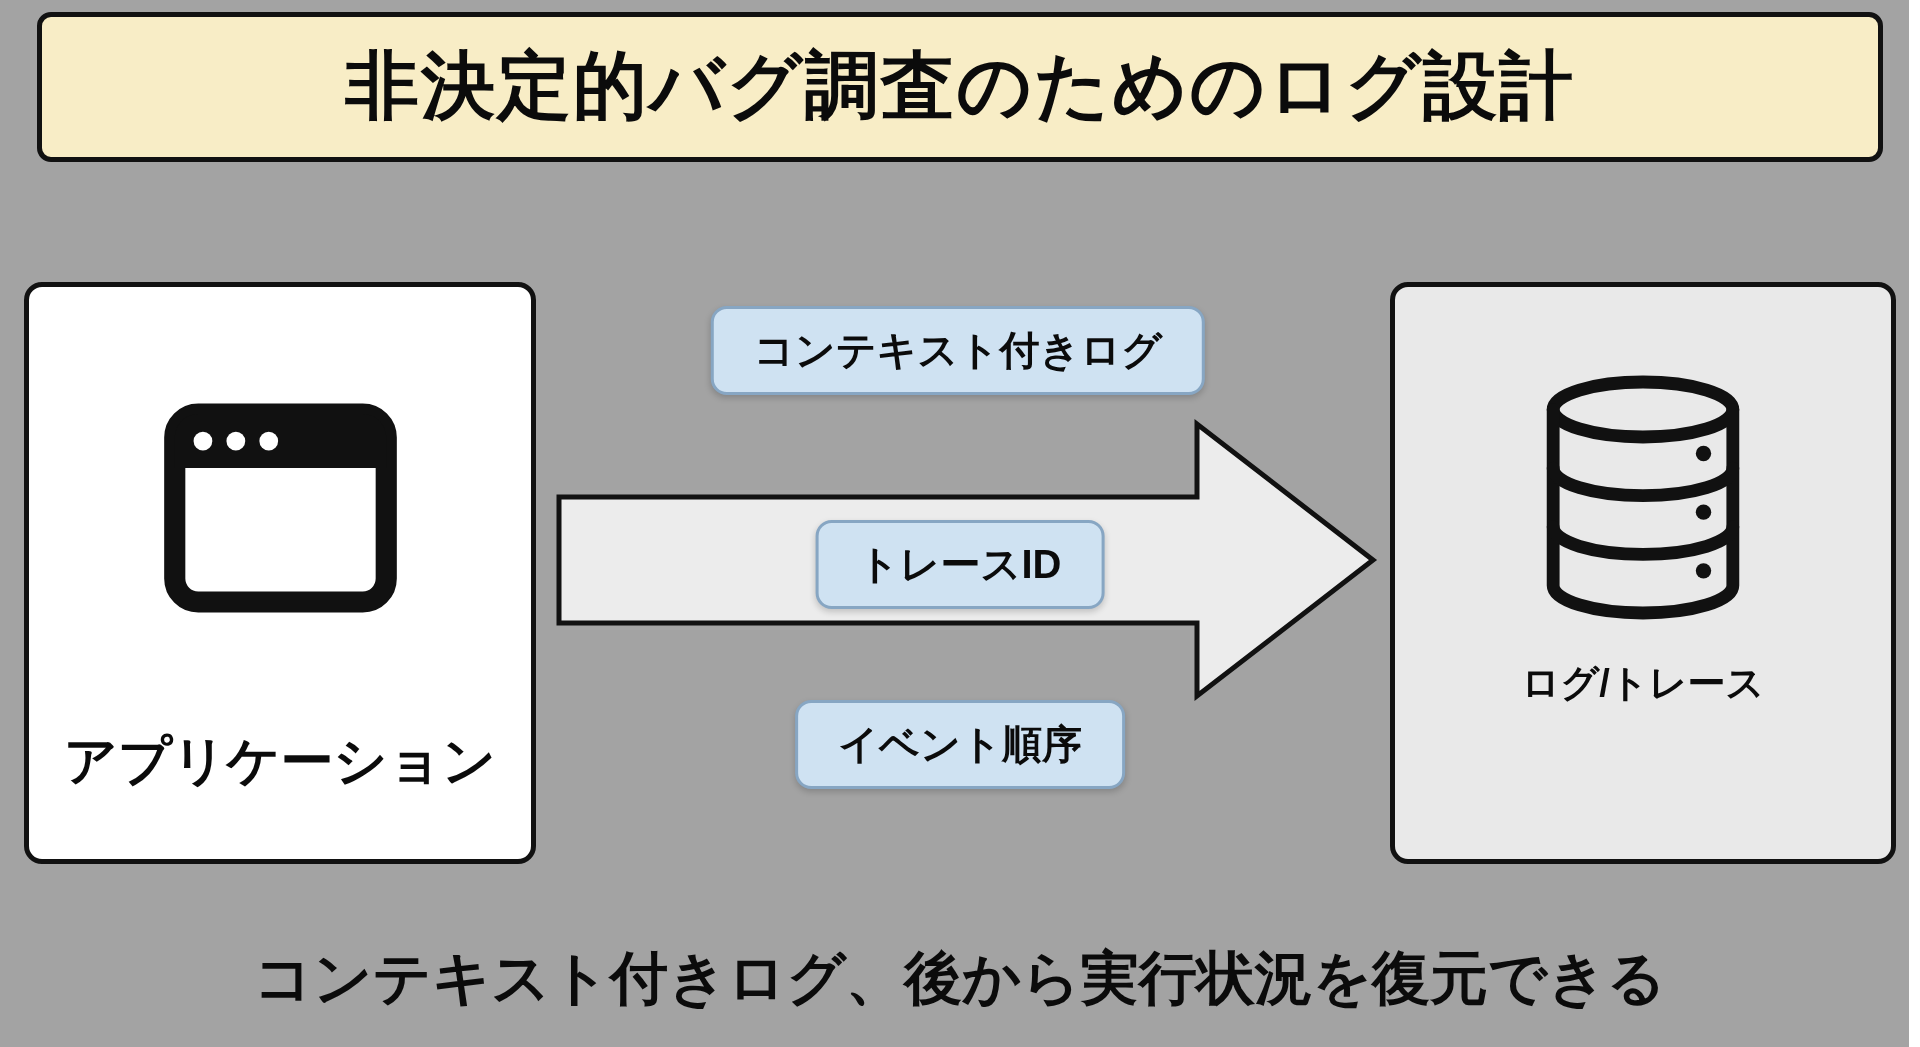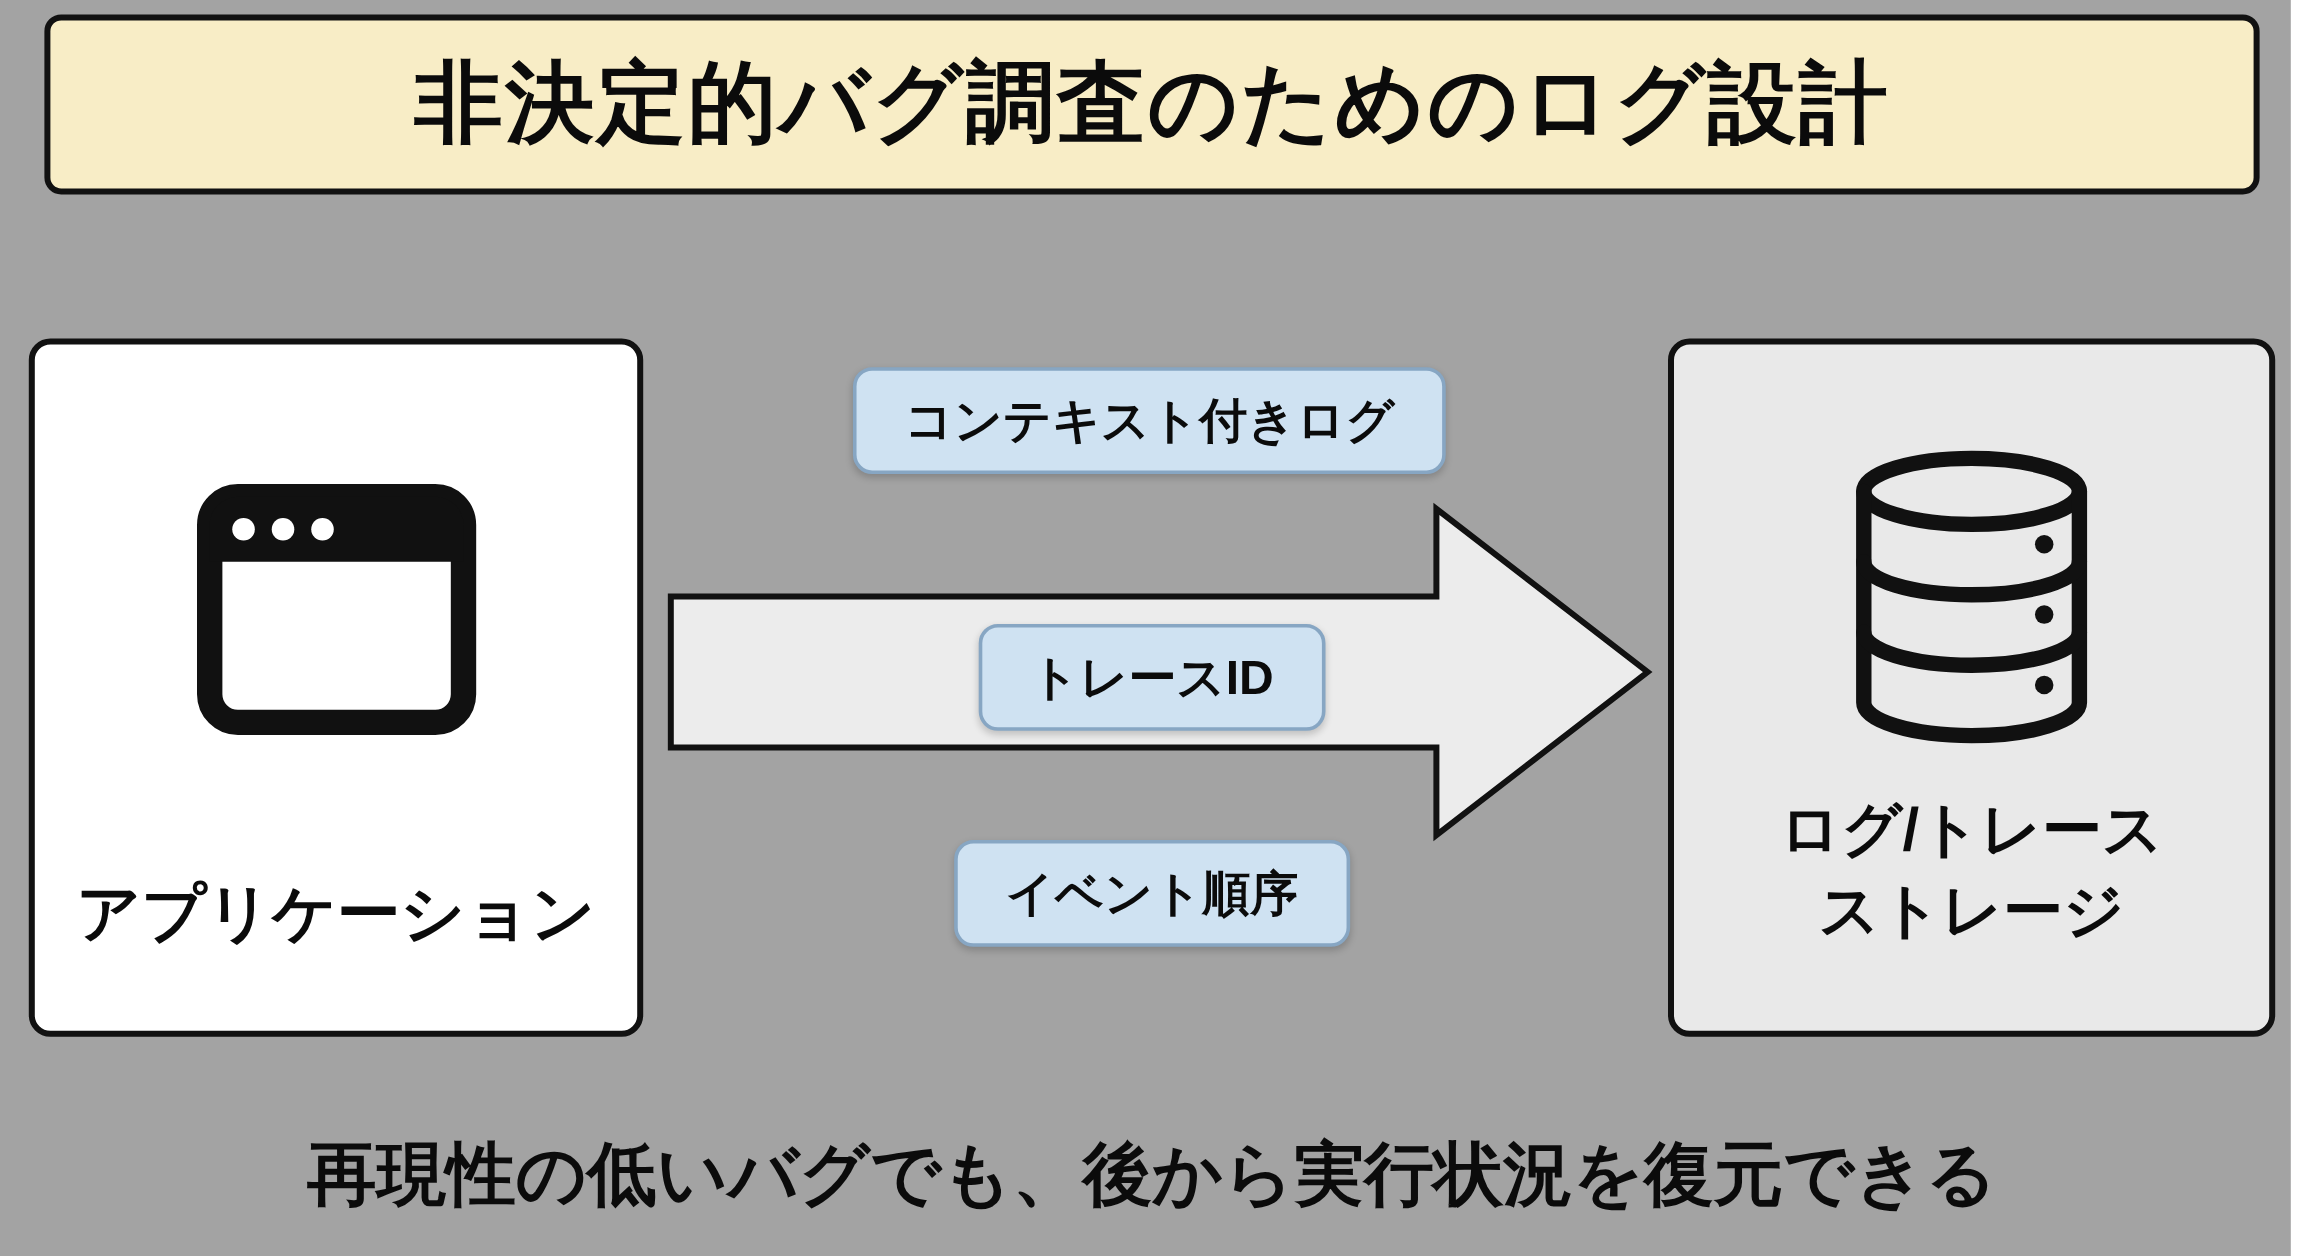--- a/index.html
+++ b/index.html
@@ -82,21 +82,21 @@
     flex-direction: column;
     align-items: center;
   }
   .storage-box .node-icon {
     margin-top: 78px;
     width: 220px;
     height: 265px;
   }
   .storage-box .node-label {
     margin-top: 28px;
-    font-size: 50px;
+    font-size: 38px;
     font-weight: 800;
     color: #0b0b0b;
     text-align: center;
     line-height: 1.35;
     white-space: nowrap;
   }
 
   
   .flow-arrow {
     position: absolute;
@@ -173,19 +173,18 @@
         <path d="M11 22 V 118 c0 8.3 21.9 15 49 15 s49 -6.7 49 -15 V 22"></path>
         <path d="M11 54 c0 8.3 21.9 15 49 15 s49 -6.7 49 -15"></path>
         <path d="M11 86 c0 8.3 21.9 15 49 15 s49 -6.7 49 -15"></path>
       </g>
       <circle cx="93" cy="46" r="4.2" fill="#111111"></circle>
       <circle cx="93" cy="78" r="4.2" fill="#111111"></circle>
       <circle cx="93" cy="110" r="4.2" fill="#111111"></circle>
     </svg>
     <div class="node-label">
       <div>ログ/トレース</div>
-      <div>ストレージ</div>
     </div>
   </div>
 
-  <div class="footer-text">再現性の低いバグでも、後から実行状況を復元できる</div>
+  <div class="footer-text">コンテキスト付きログ、後から実行状況を復元できる</div>
 
 </div>
 
 </body></html>

